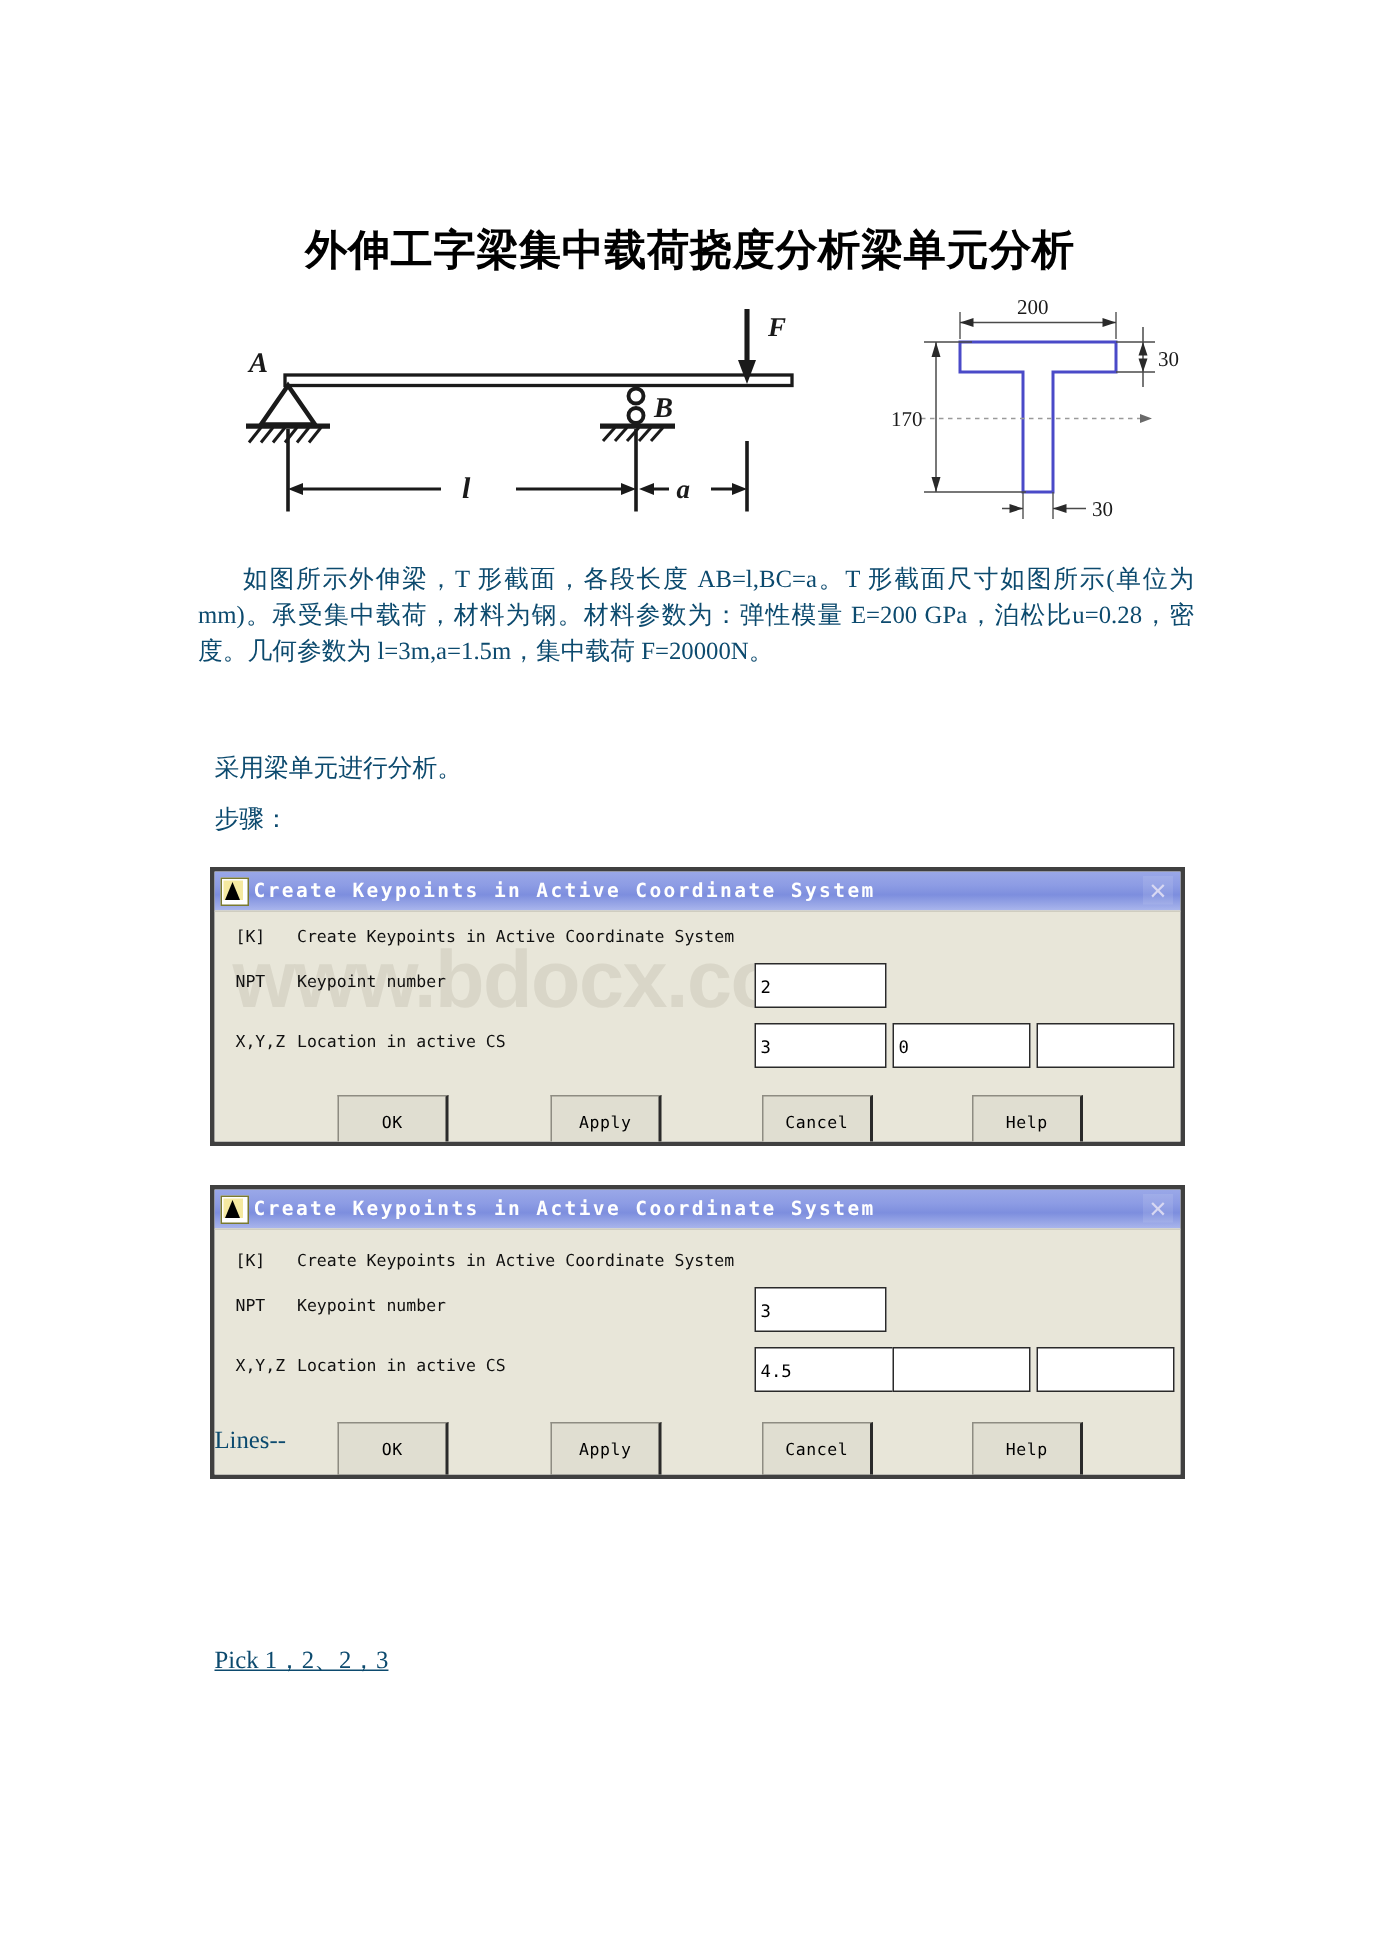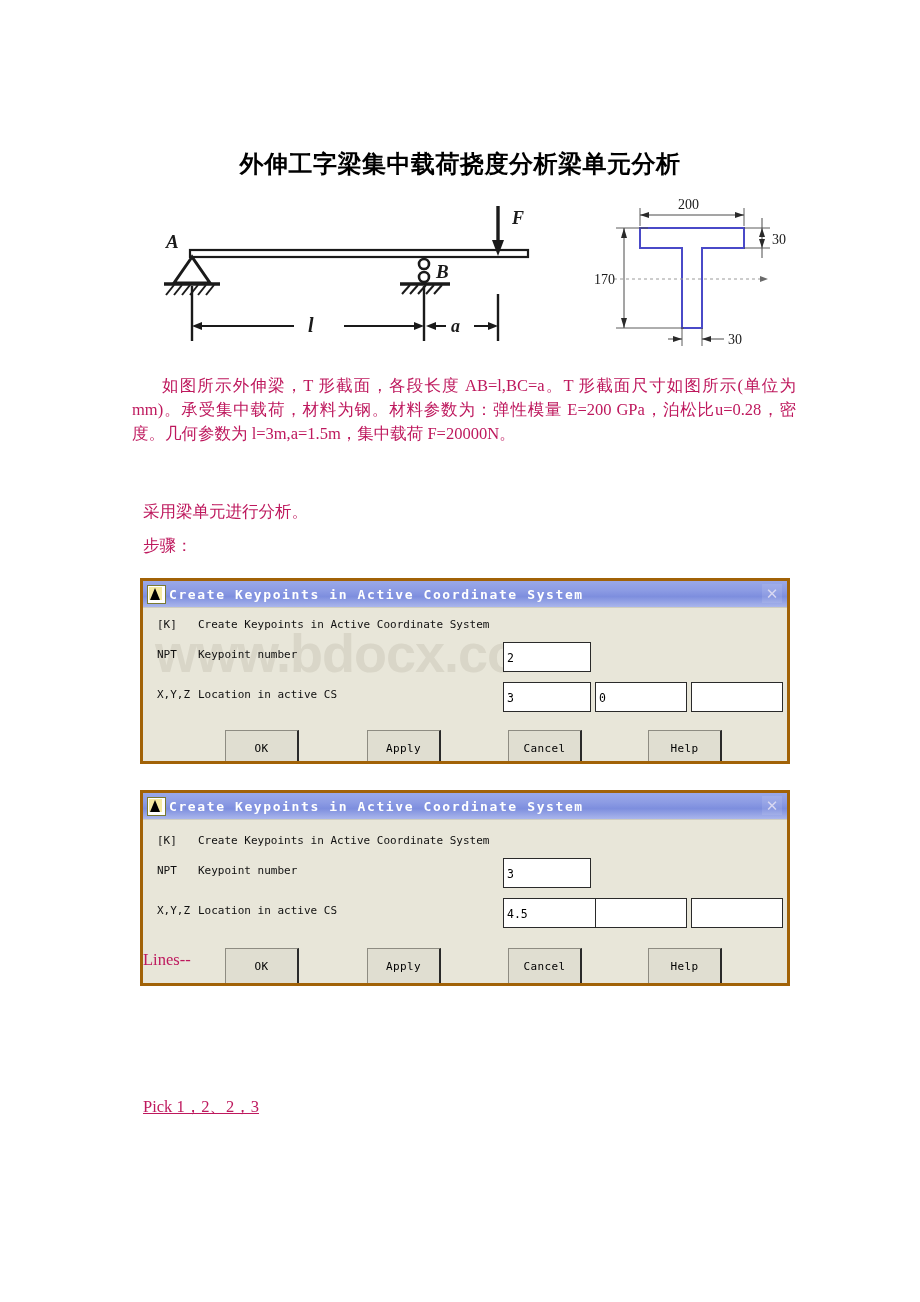--- a/index.html
+++ b/index.html
@@ -21,21 +21,21 @@
     width: 920px;
     height: 1302px;
   }
 
   
   .doc-title {
     position: absolute;
     left: 0; top: 148px;
     width: 920px;
     text-align: center;
-    font-size: 24px;
+    font-size: 28px;
     font-weight: bold;
     letter-spacing: 0.5px;
     font-family: Liberation Sans, sans-serif;
   }
 
   
   .figures {
     position: absolute;
     left: 0; top: 196px;
     width: 920px;
@@ -48,39 +48,39 @@
   .tsec-fig {
     position: absolute;
     left: 592px; top: 0px;
   }
 
   
   .para {
     position: absolute;
     font-size: 16.5px;
     line-height: 24px;
-    color: #be185d;
+    color: #0c4a6e;
     font-family: "Liberation Serif", "DejaVu Serif", serif;
   }
   .para-main {
     left: 132px; top: 374px;
     width: 664px;
     text-indent: 30px;
     text-align: justify;
   }
   .para-method { left: 143px; top: 500px; }
   .para-steps  { left: 143px; top: 534px; }
   .para-lines  { left: 143px; top: 948px; font-family: "Liberation Serif","DejaVu Serif",serif; }
   .para-pick   { left: 143px; top: 1095px; text-decoration: underline; }
 
   
   .dlg {
     position: absolute;
     background: #e5e5e5;
-    border: 3px solid #a16207;
+    border: 3px solid #404040;
     box-sizing: border-box;
     overflow: hidden;
   }
   .dlg-1 { left: 140px; top: 578px; width: 650px; height: 186px; }
   .dlg-2 { left: 140px; top: 790px; width: 650px; height: 196px; }
 
   .titlebar {
     position: relative;
     height: 26px;
     background: linear-gradient(to bottom, #9aa8e8 0%, #8d9ce4 35%, #7d8ede 60%, #aab6ec 100%);

